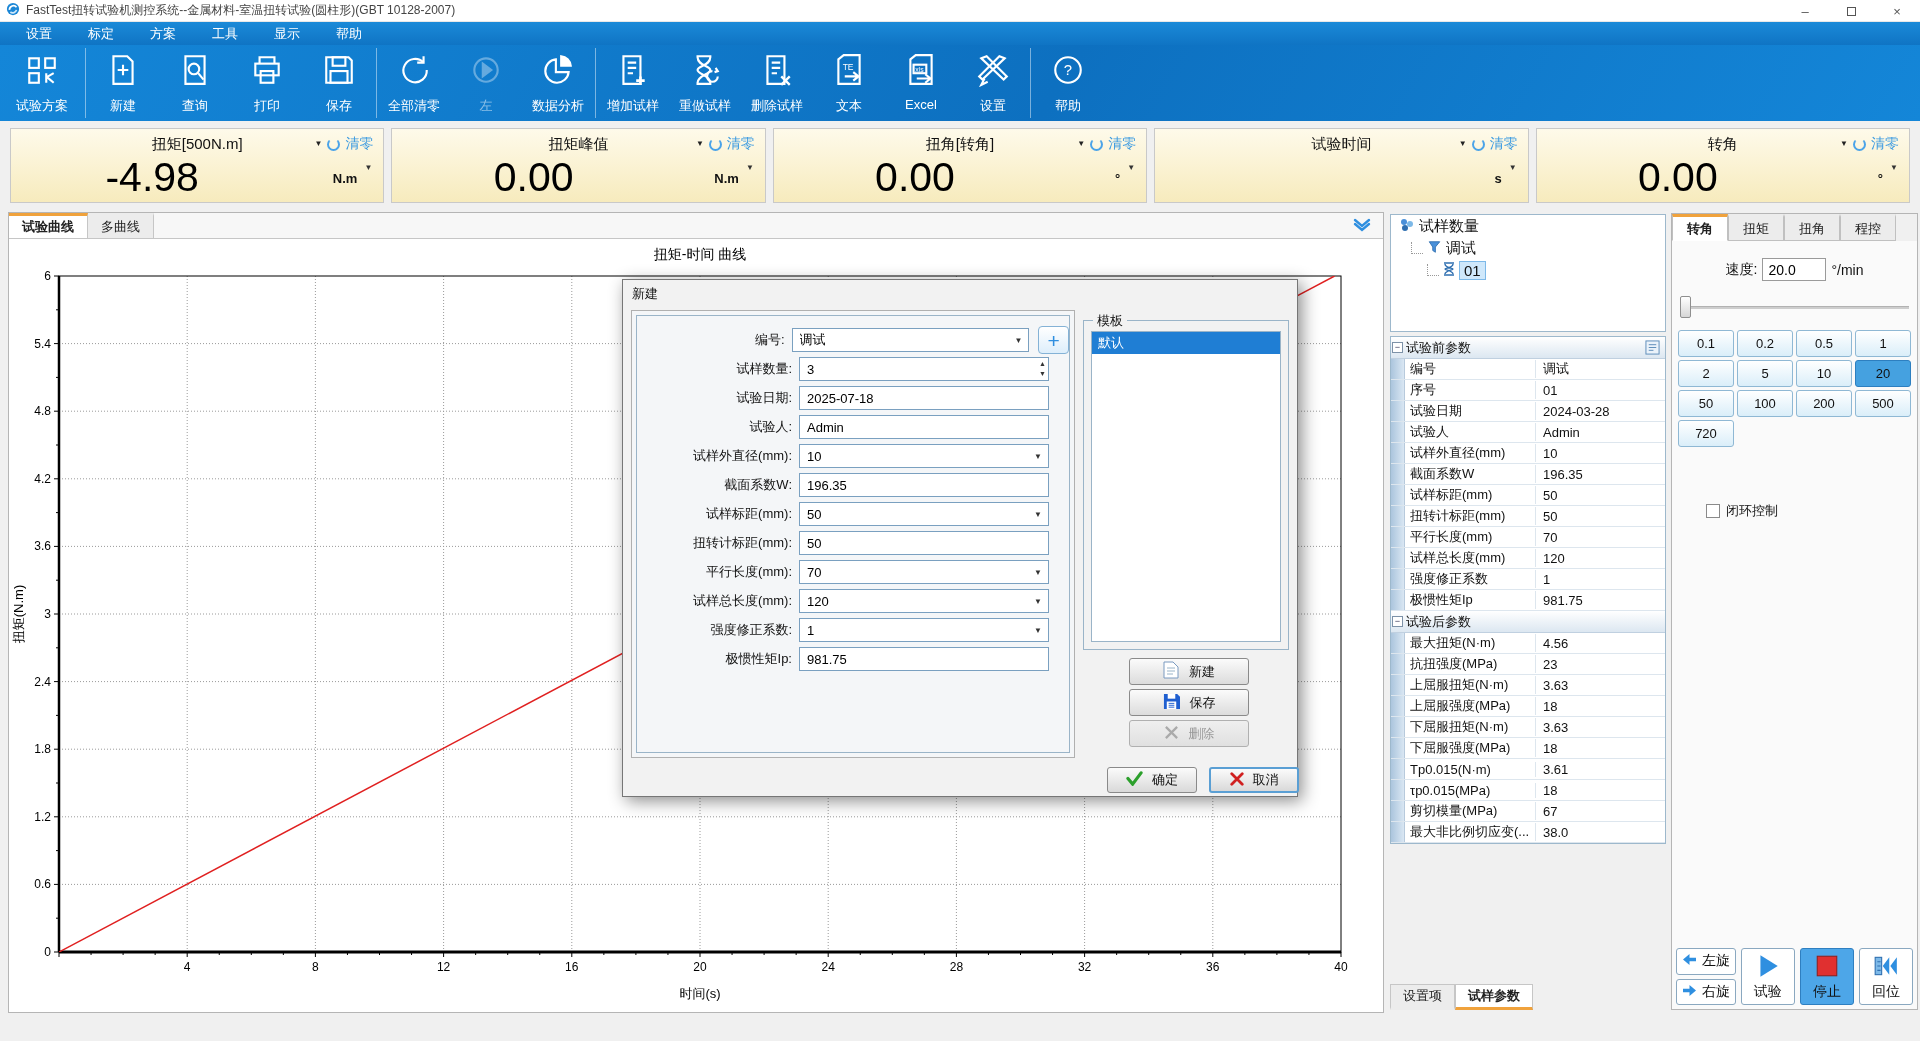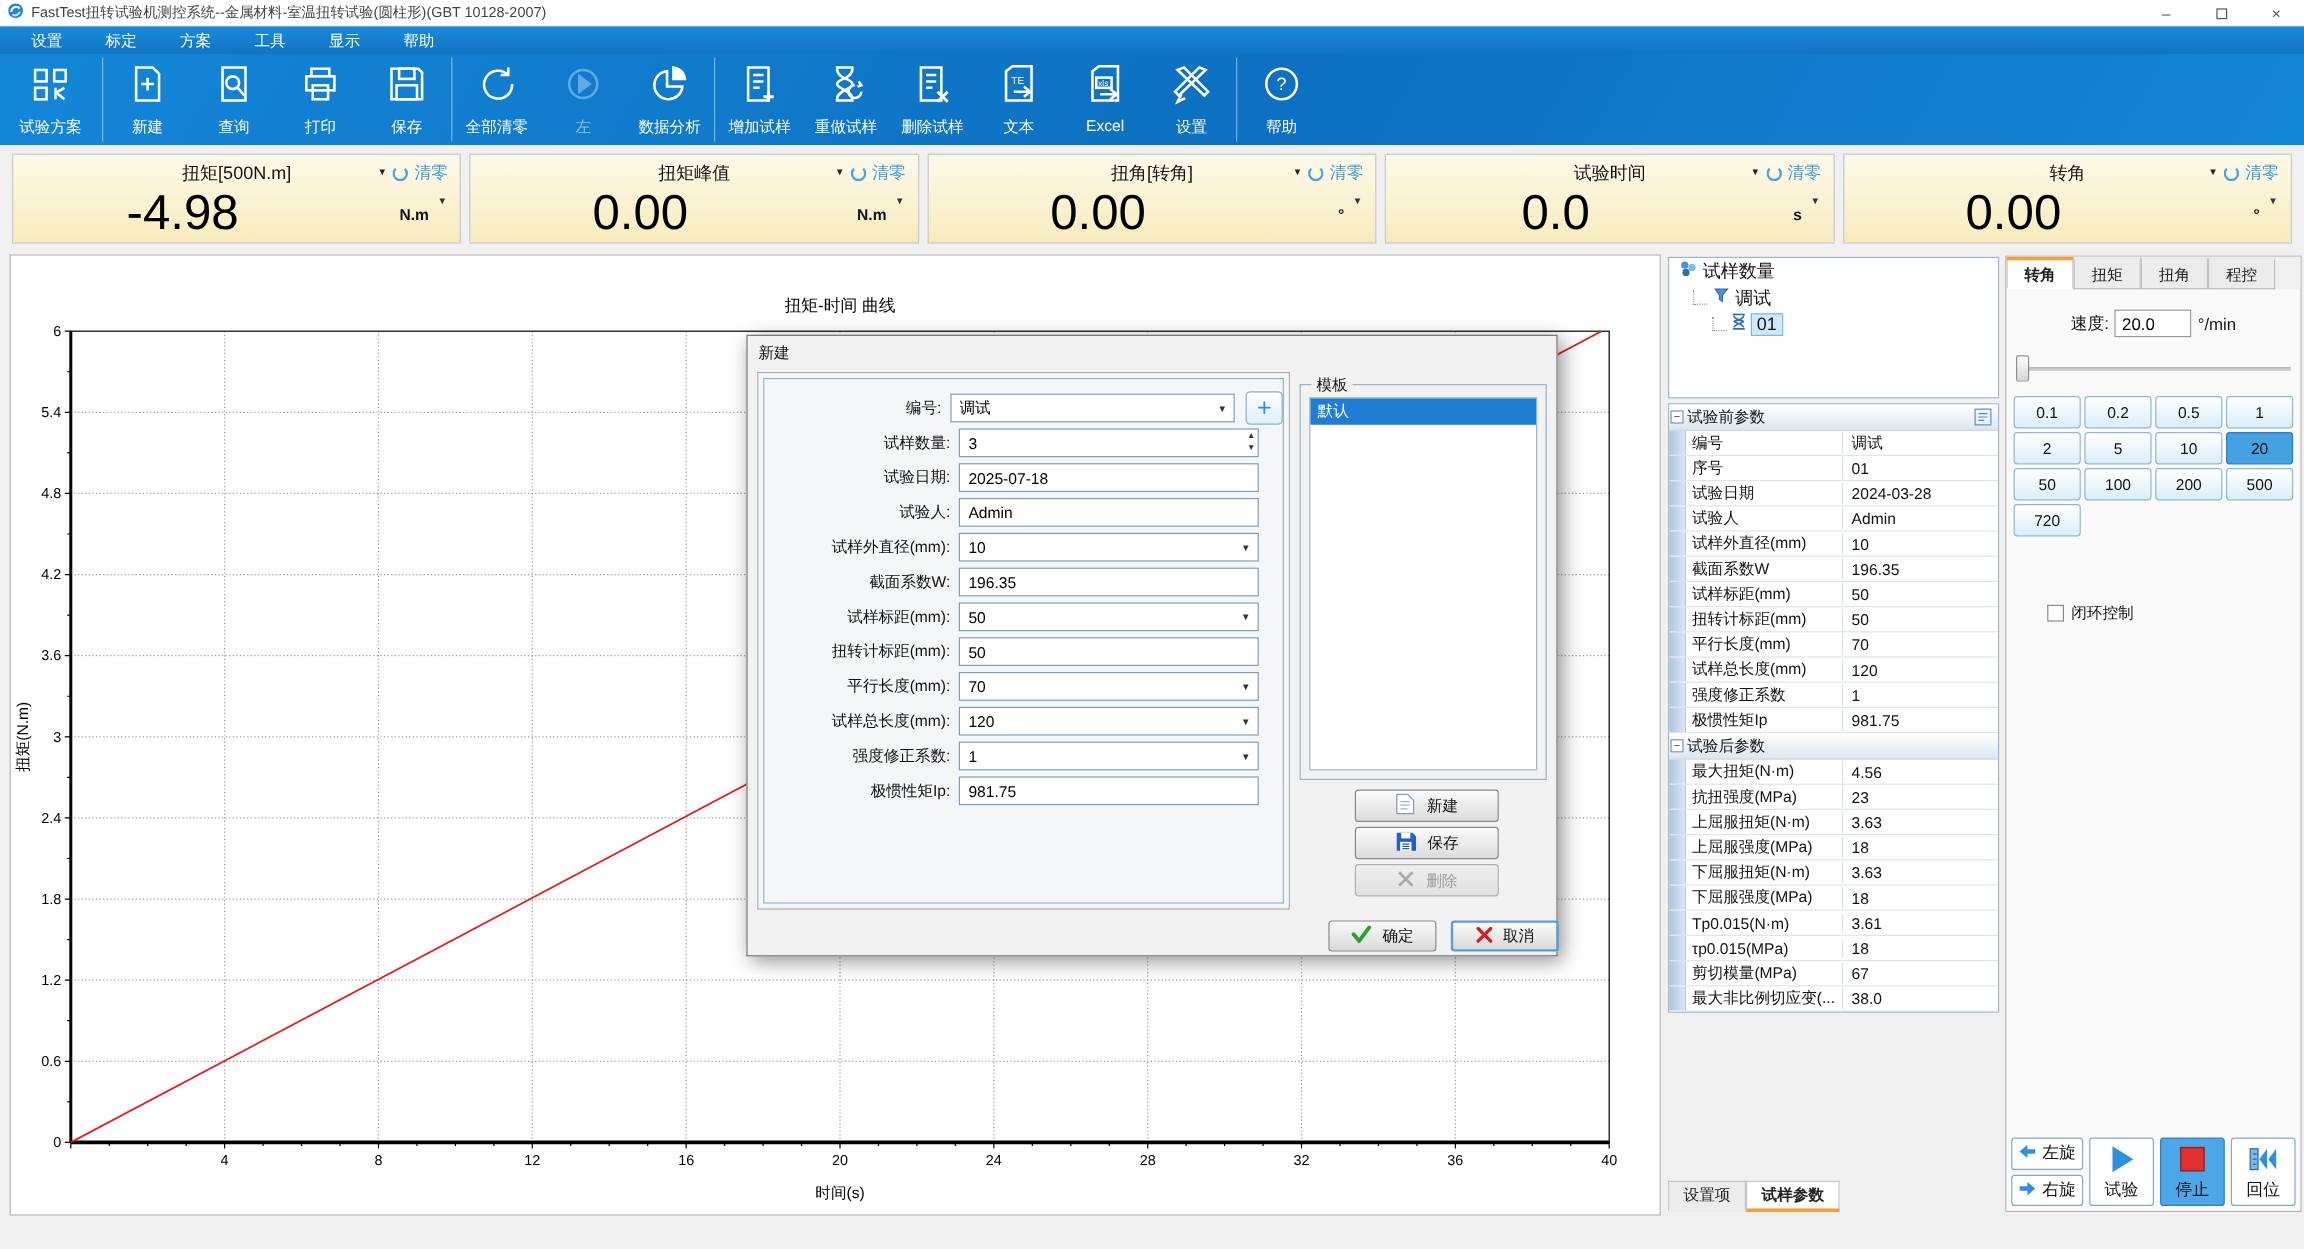--- a/index.html
+++ b/index.html
@@ -285,38 +285,44 @@
       <span class="ro-caret2">▼</span>
       <span class="ro-unit">°</span>
     </div>
     <div class="readout">
       <div class="ro-title">试验时间</div>
       <div class="ro-clear">
           <span class="caret">▼</span>
           <span class="reset-ico"></span>
           <span>清零</span>
         </div>
-      <div class="ro-value">0.0</div>
       <span class="ro-caret2">▼</span>
       <span class="ro-unit">s</span>
     </div>
     <div class="readout">
       <div class="ro-title">转角</div>
       <div class="ro-clear">
           <span class="caret">▼</span>
           <span class="reset-ico"></span>
           <span>清零</span>
         </div>
       <div class="ro-value">0.00</div>
       <span class="ro-caret2">▼</span>
       <span class="ro-unit">°</span>
     </div>
   </div>
 
   <div class="chart-panel">
+    <div class="chart-tabs">
+      <div class="tab active">试验曲线</div>
+      <div class="tab">多曲线</div>
+      <span class="chart-chevron"><svg width="18" height="14" viewBox="0 0 18 14">
+            <path d="M2 2 l7 6 7 -6 M2 6 l7 6 7 -6" fill="none" stroke="#2f8fe0" stroke-width="2.4" stroke-linecap="round"></path>
+          </svg></span>
+    </div>
     <svg id="chart" width="1374" height="773">
         <text x="691" y="20" text-anchor="middle" font-size="14" fill="#000">扭矩-时间 曲线</text>
         <line x1="178.20000000000002" y1="37" x2="178.20000000000002" y2="713" stroke="#9a9a9a" stroke-dasharray="1,2"></line>
         <line x1="306.40000000000003" y1="37" x2="306.40000000000003" y2="713" stroke="#9a9a9a" stroke-dasharray="1,2"></line>
         <line x1="434.59999999999997" y1="37" x2="434.59999999999997" y2="713" stroke="#9a9a9a" stroke-dasharray="1,2"></line>
         <line x1="562.8000000000001" y1="37" x2="562.8000000000001" y2="713" stroke="#9a9a9a" stroke-dasharray="1,2"></line>
         <line x1="691" y1="37" x2="691" y2="713" stroke="#9a9a9a" stroke-dasharray="1,2"></line>
         <line x1="819.1999999999999" y1="37" x2="819.1999999999999" y2="713" stroke="#9a9a9a" stroke-dasharray="1,2"></line>
         <line x1="947.4" y1="37" x2="947.4" y2="713" stroke="#9a9a9a" stroke-dasharray="1,2"></line>
         <line x1="1075.6000000000001" y1="37" x2="1075.6000000000001" y2="713" stroke="#9a9a9a" stroke-dasharray="1,2"></line>

